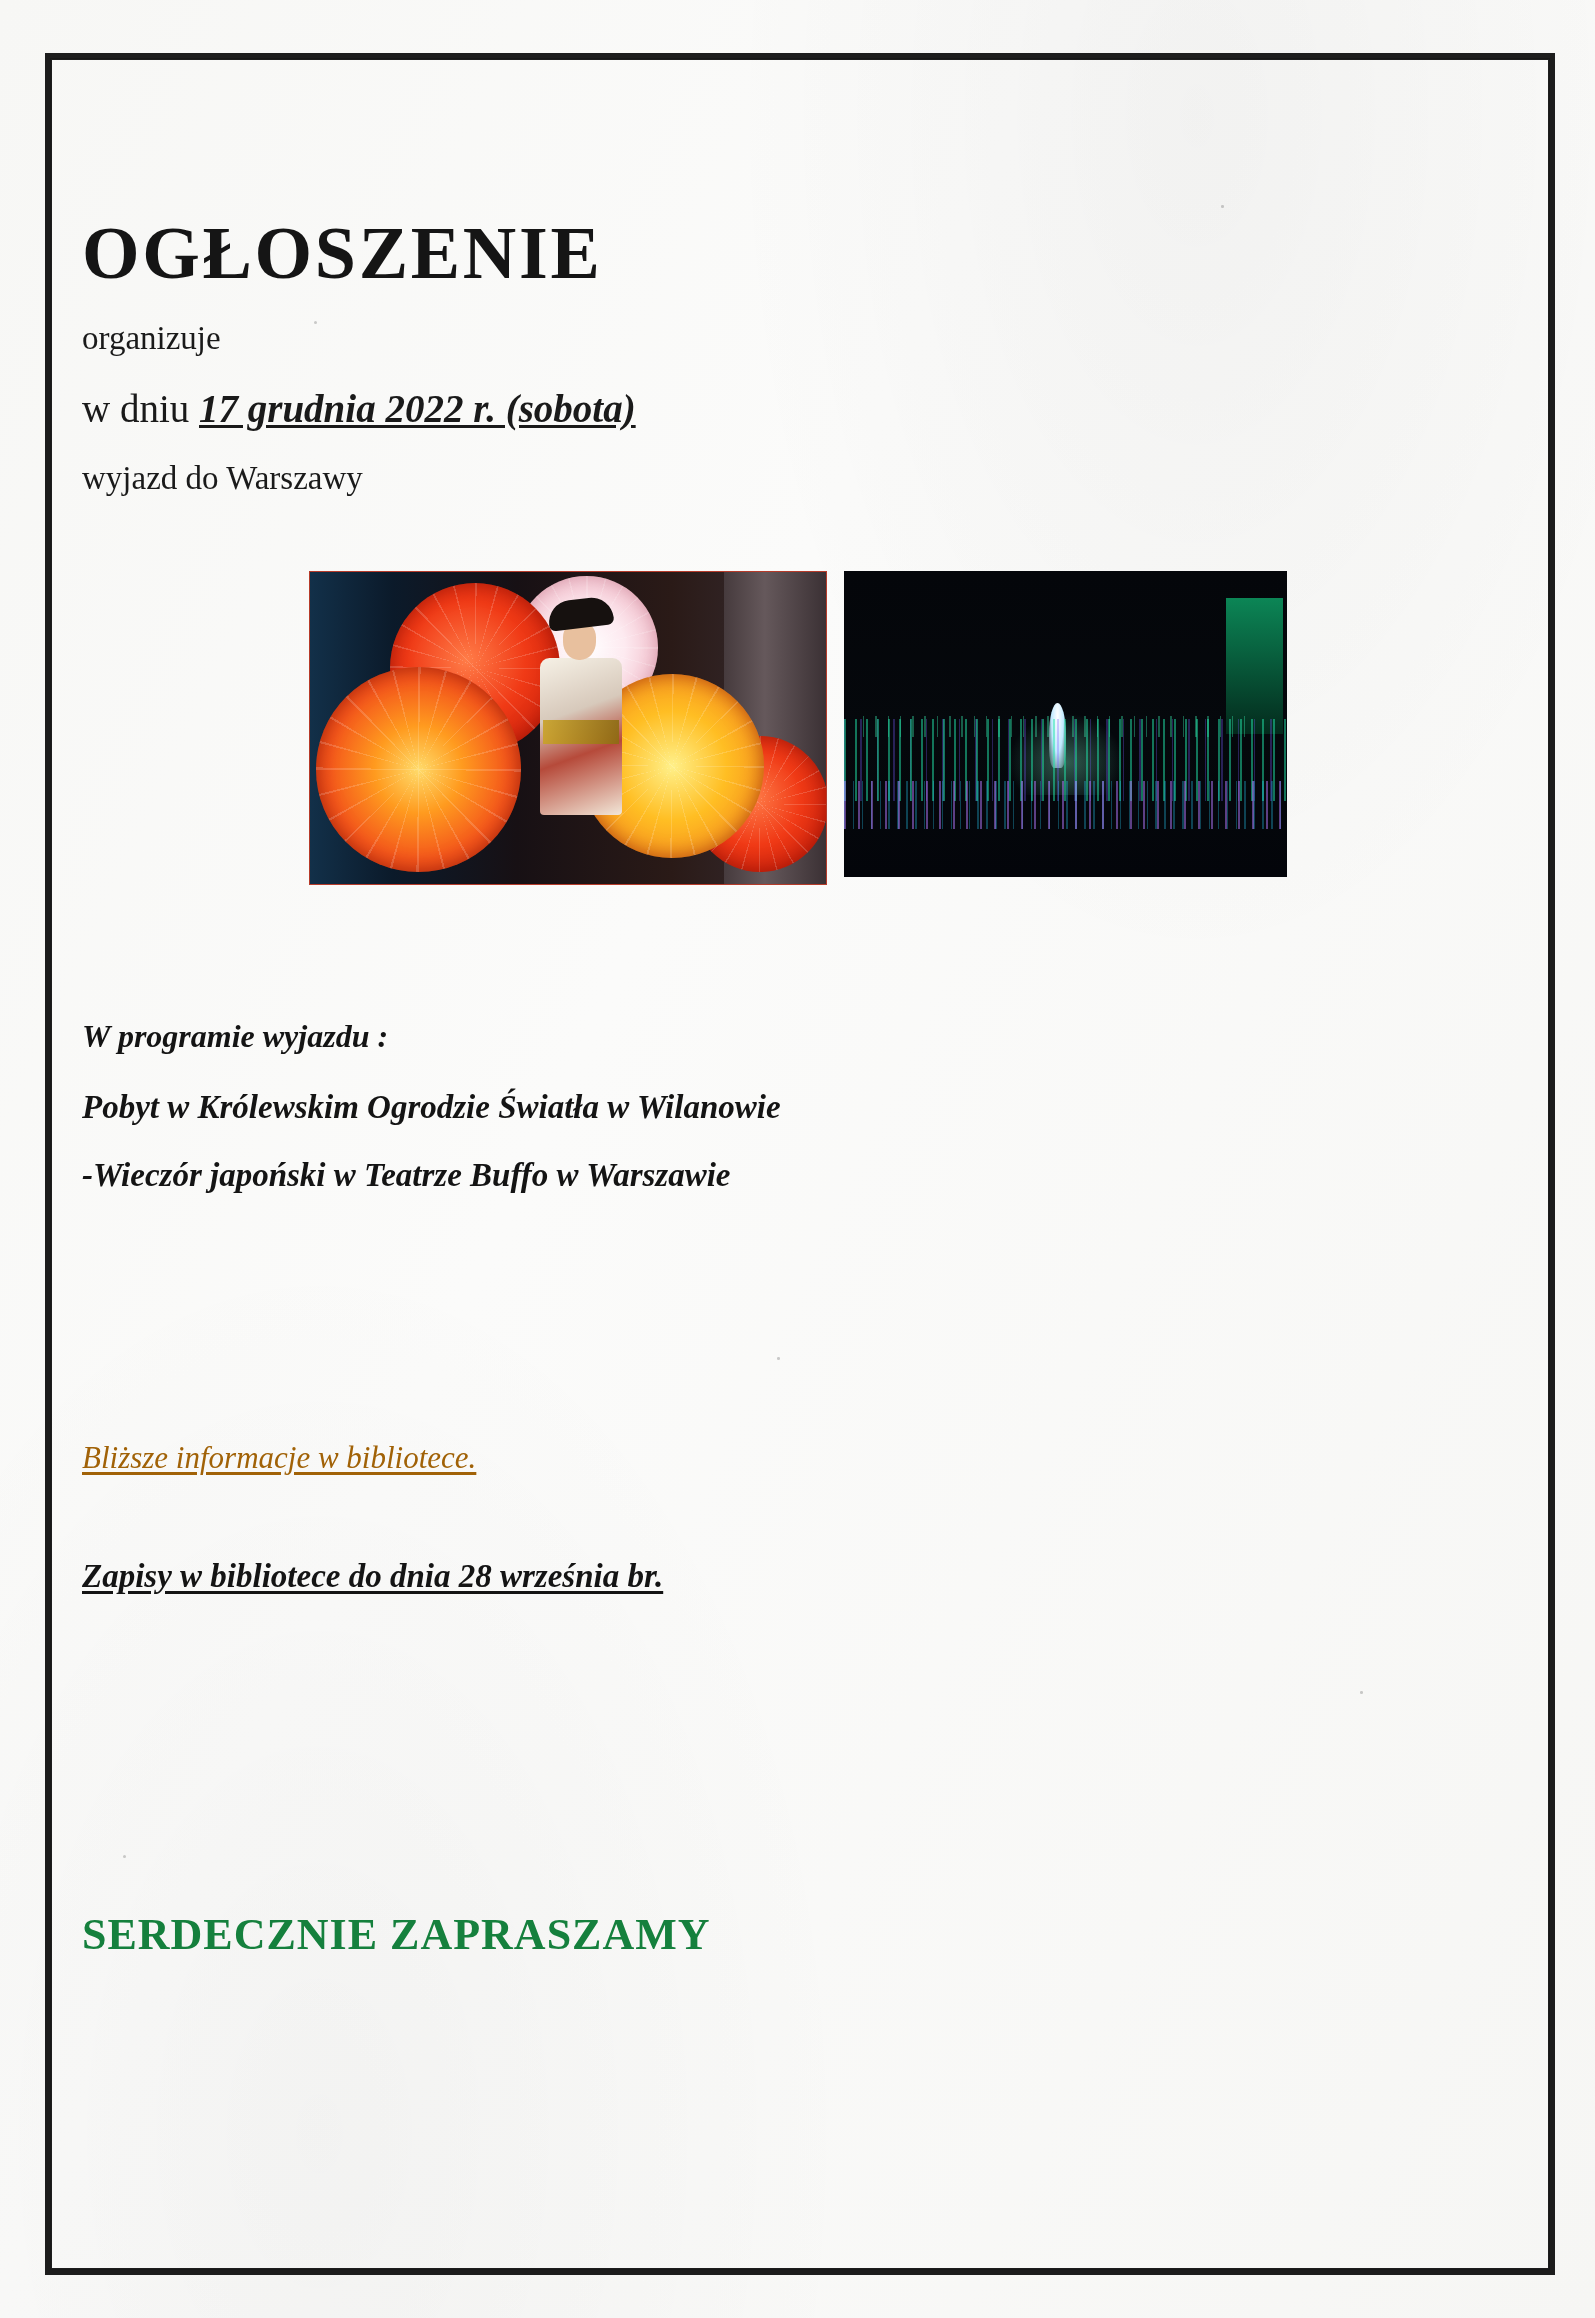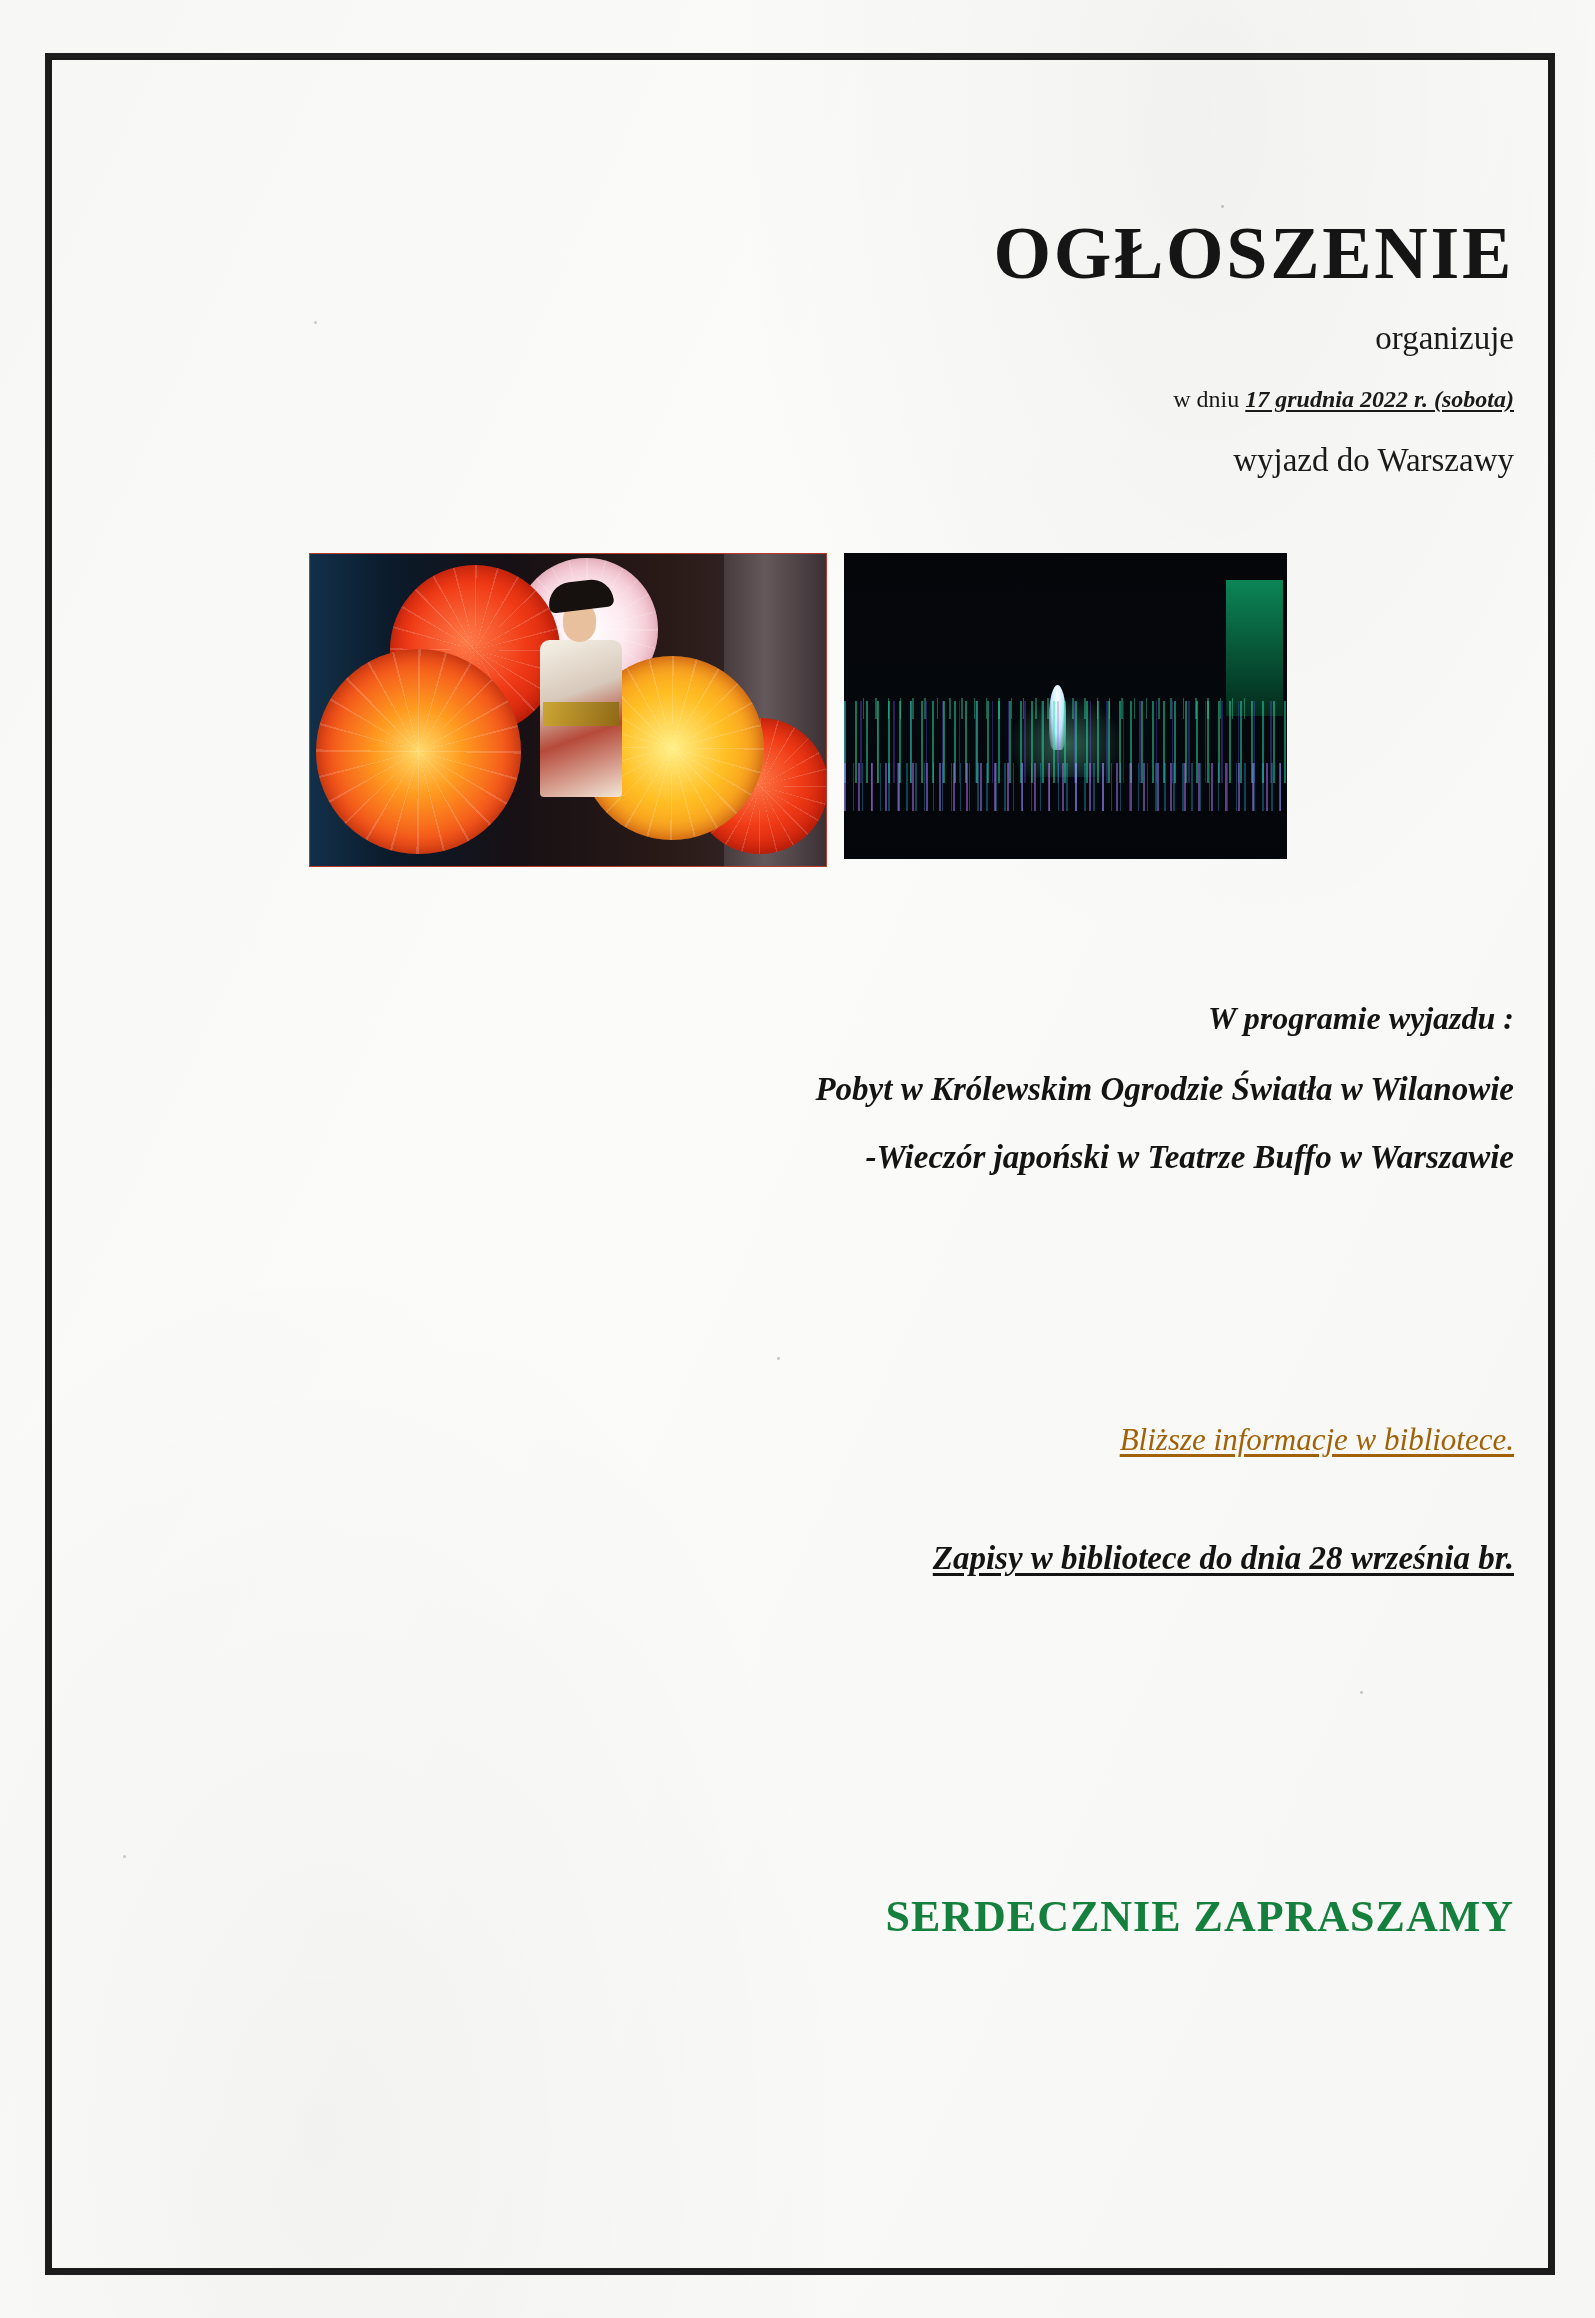--- a/index.html
+++ b/index.html
@@ -48,21 +48,21 @@
     left: 0; top: 0;
     width: 1596px;
     height: 2319px;
   }
 
   .content {
     position: absolute;
     left: 82px;
     top: 102px;
     width: 1432px;
-    text-align: right;
+    text-align: left;
   }
 
   .title {
     font-size: 74px;
     font-weight: bold;
     letter-spacing: 2.7px;
     color: #151515;
     margin-top: 113px;
     line-height: 1.05;
   }
@@ -73,21 +73,21 @@
     color: #151515;
     margin-top: 113px;
     letter-spacing: 0.3px;
   }
   .organizuje {
     font-size: 33px;
     color: #1a1a1a;
     margin-top: 27px;
   }
   .dateline {
-    font-size: 24px;
+    font-size: 39px;
     color: #1a1a1a;
     margin-top: 29px;
   }
   .dateline .date {
     font-weight: bold;
     font-style: italic;
     text-decoration: underline;
     text-underline-offset: 3.4px;
   }
   .dest {

